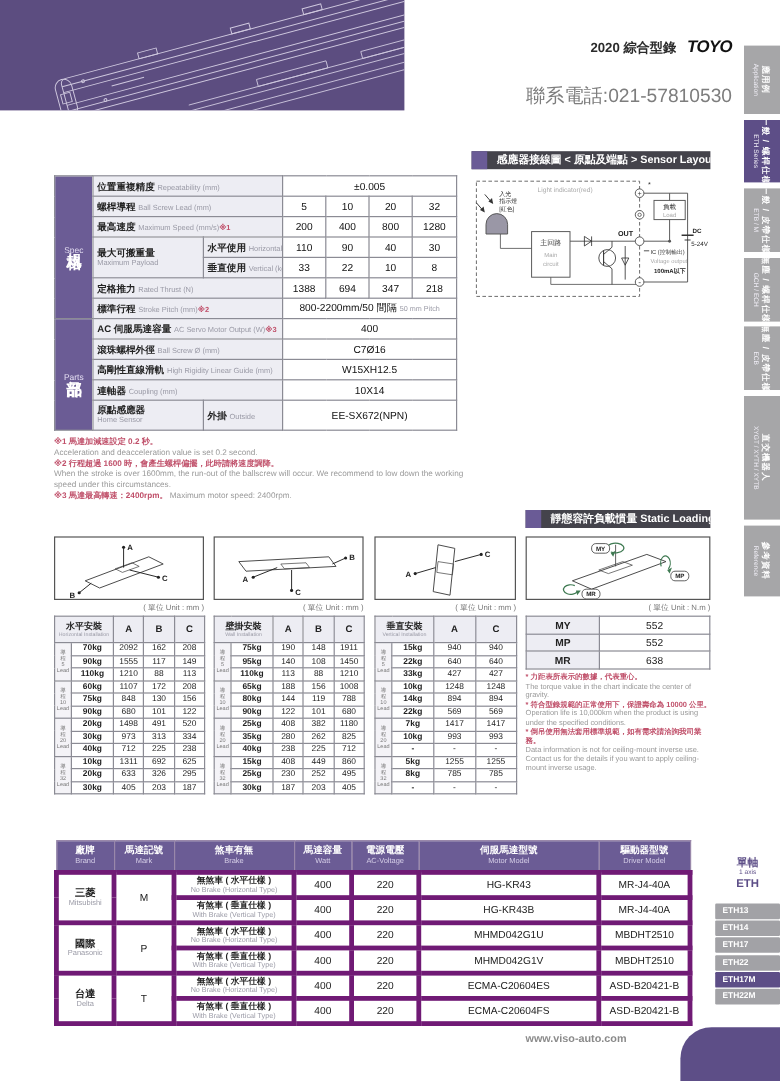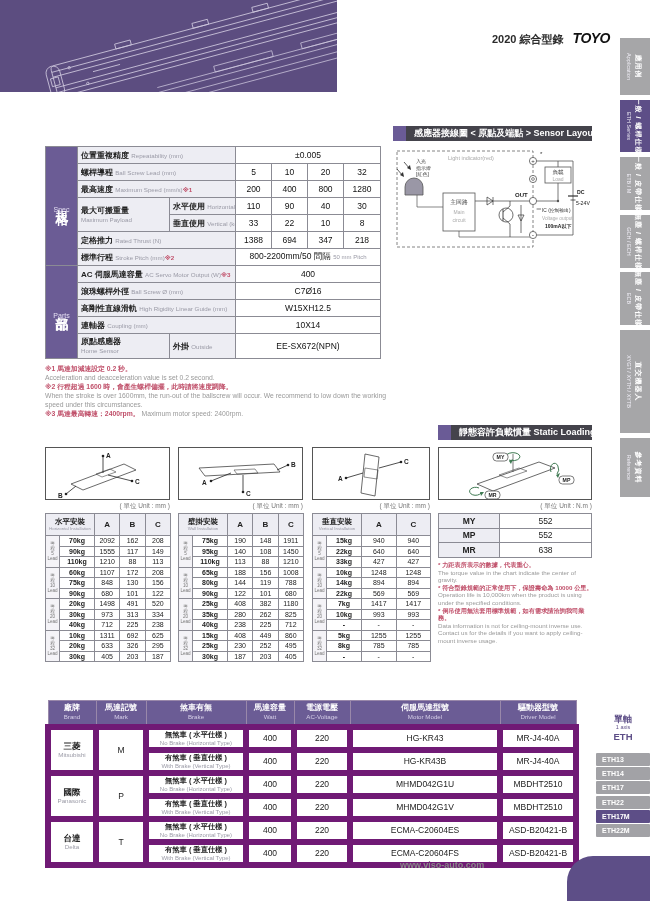--- a/index.html
+++ b/index.html
@@ -74,37 +74,37 @@
   .smT{position:absolute;left:438px;top:513px;width:154px;border-collapse:collapse;table-layout:fixed;}
   .smT td{border:1px solid #8b8b94;height:13.5px;text-align:center;font-size:8.5px;color:#222;padding:0;}
   .smT td.k{background:#ededf3;font-weight:bold;width:60px;}
 
   
   .mT{position:absolute;left:45px;top:700px;width:528px;border-collapse:collapse;table-layout:fixed;}
   .mT th{background:#6b5c95;color:#fff;border:1px solid #98a;padding:0;}
   .mhr{height:26px;}
   .mhz{font-size:8px;font-weight:bold;line-height:10px;}
   .mhe{font-size:6.2px;color:#d6cfe8;font-weight:normal;line-height:8px;}
-  .mT td{border:6px solid #701a75;text-align:center;font-size:8.5px;color:#222;padding:0;overflow:hidden;}
+  .mT td{border:4px solid #701a75;text-align:center;font-size:8.5px;color:#222;padding:0;overflow:hidden;}
   .mrow{height:20px;}
   .bz{font-weight:bold;font-size:8.5px;line-height:10px;}
   .be{color:#9a9aa6;font-size:6.2px;line-height:8px;}
   .brz{font-weight:bold;font-size:7.3px;line-height:9px;}
   .bre{color:#9a9aa6;font-size:6px;line-height:8px;}
 
   
   #modelNav{position:absolute;left:596px;top:714px;width:54px;text-align:center;color:#5d4e87;}
   .mg1{font-size:9px;font-weight:bold;line-height:10px;}
   .mg2{font-size:5.5px;line-height:7px;}
   .mg3{font-size:9.5px;font-weight:bold;line-height:11px;}
   .mtab{position:absolute;left:596px;width:54px;height:13px;background:#a2a2a6;color:#fff;font-size:7px;
         font-weight:bold;line-height:13px;padding-left:6px;box-sizing:border-box;border-radius:1px;}
   .mtab.active{background:#5d4e87;}
 
-  .site{position:absolute;top:860px;left:400px;width:160px;text-align:left;font-size:9px;font-weight:bold;color:#8a8a8a;}
+  .site{position:absolute;top:860px;left:400px;width:160px;text-align:center;font-size:9px;font-weight:bold;color:#8a8a8a;}
   .blob{position:absolute;left:567px;top:856px;width:83px;height:45px;background:#5d4e87;border-top-left-radius:26px;}
 
   svg text{font-family:"Liberation Sans","DejaVu Sans",sans-serif;}
 </style>
 </head>
 <body>
 
 <div class="page">
 
   <div class="hero">
@@ -132,20 +132,21 @@
         <rect x="210" y="72" width="60" height="6"></rect>
         <rect x="300" y="72" width="40" height="6"></rect>
       </g>
     </svg>
   </div>
 
   <div class="catalog">
     <span class="yr">2020 綜合型錄</span>
     <span class="logo">TOYO</span>
   </div>
+  <div class="phone">聯系電話:021-57810530</div>
 
   <nav id="sideTabs">
       <div class="side-tab" style="top: 38px; height: 57px;">
         <div class="rot" style="width: 57px; height: 30px; transform: rotate(90deg) translateY(-30px);">
           <div class="tz">應用例</div>
           <div class="te">Application</div>
         </div>
       </div>
       <div class="side-tab active" style="top: 100px; height: 52px;">
         <div class="rot" style="width: 52px; height: 30px; transform: rotate(90deg) translateY(-30px);">

